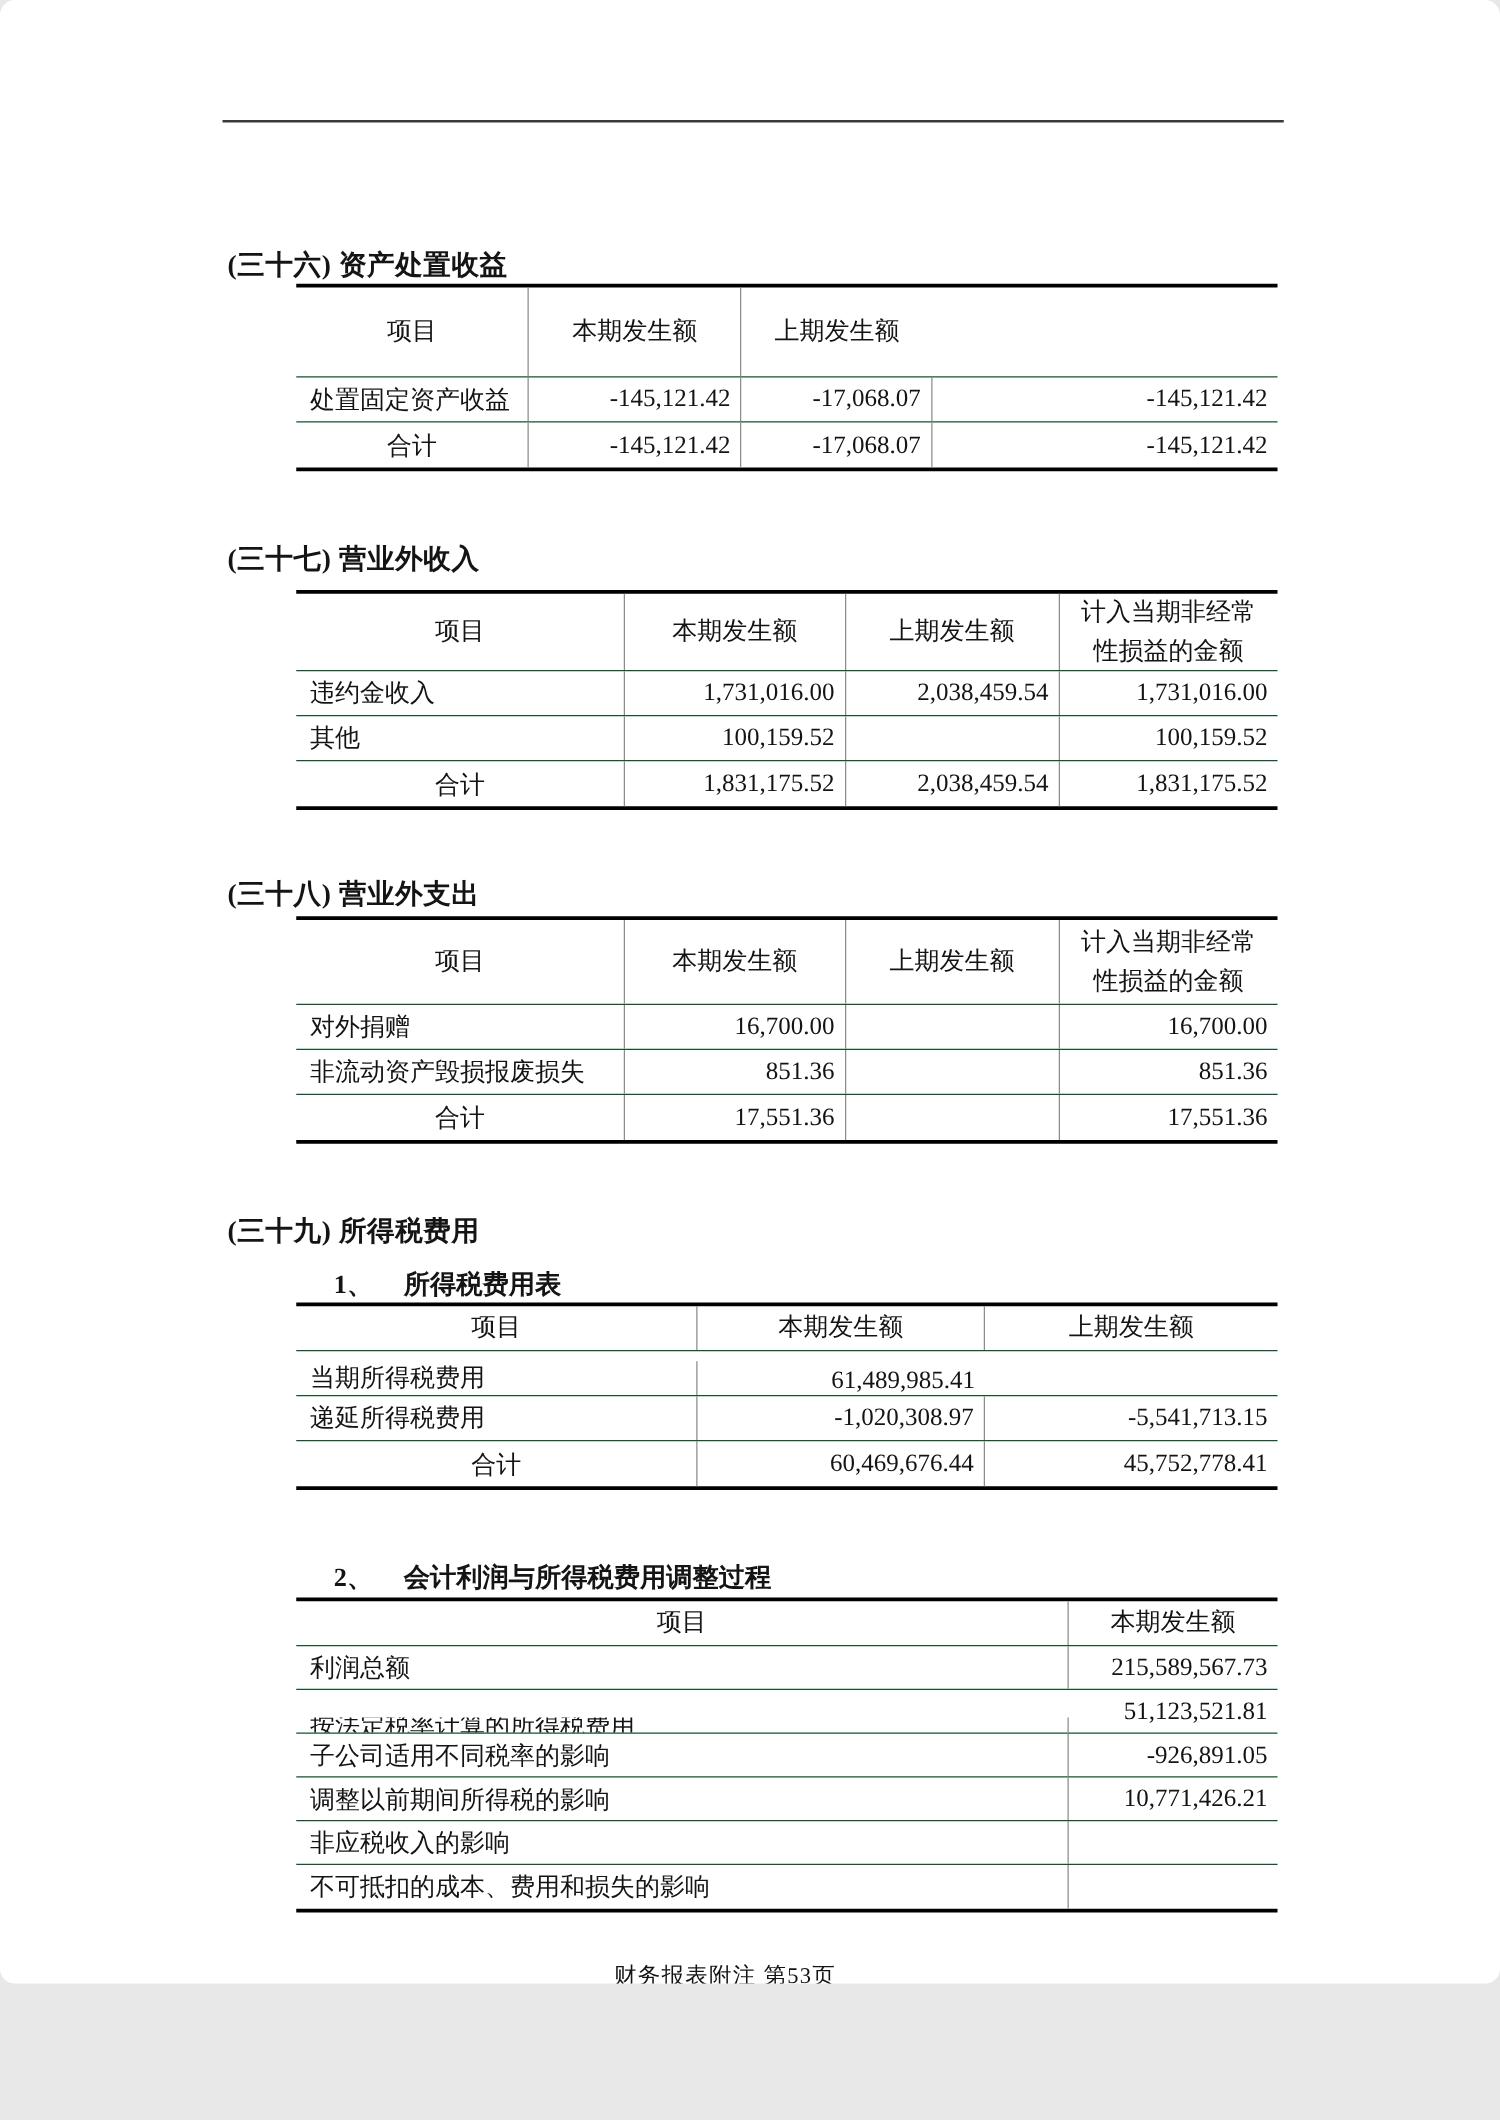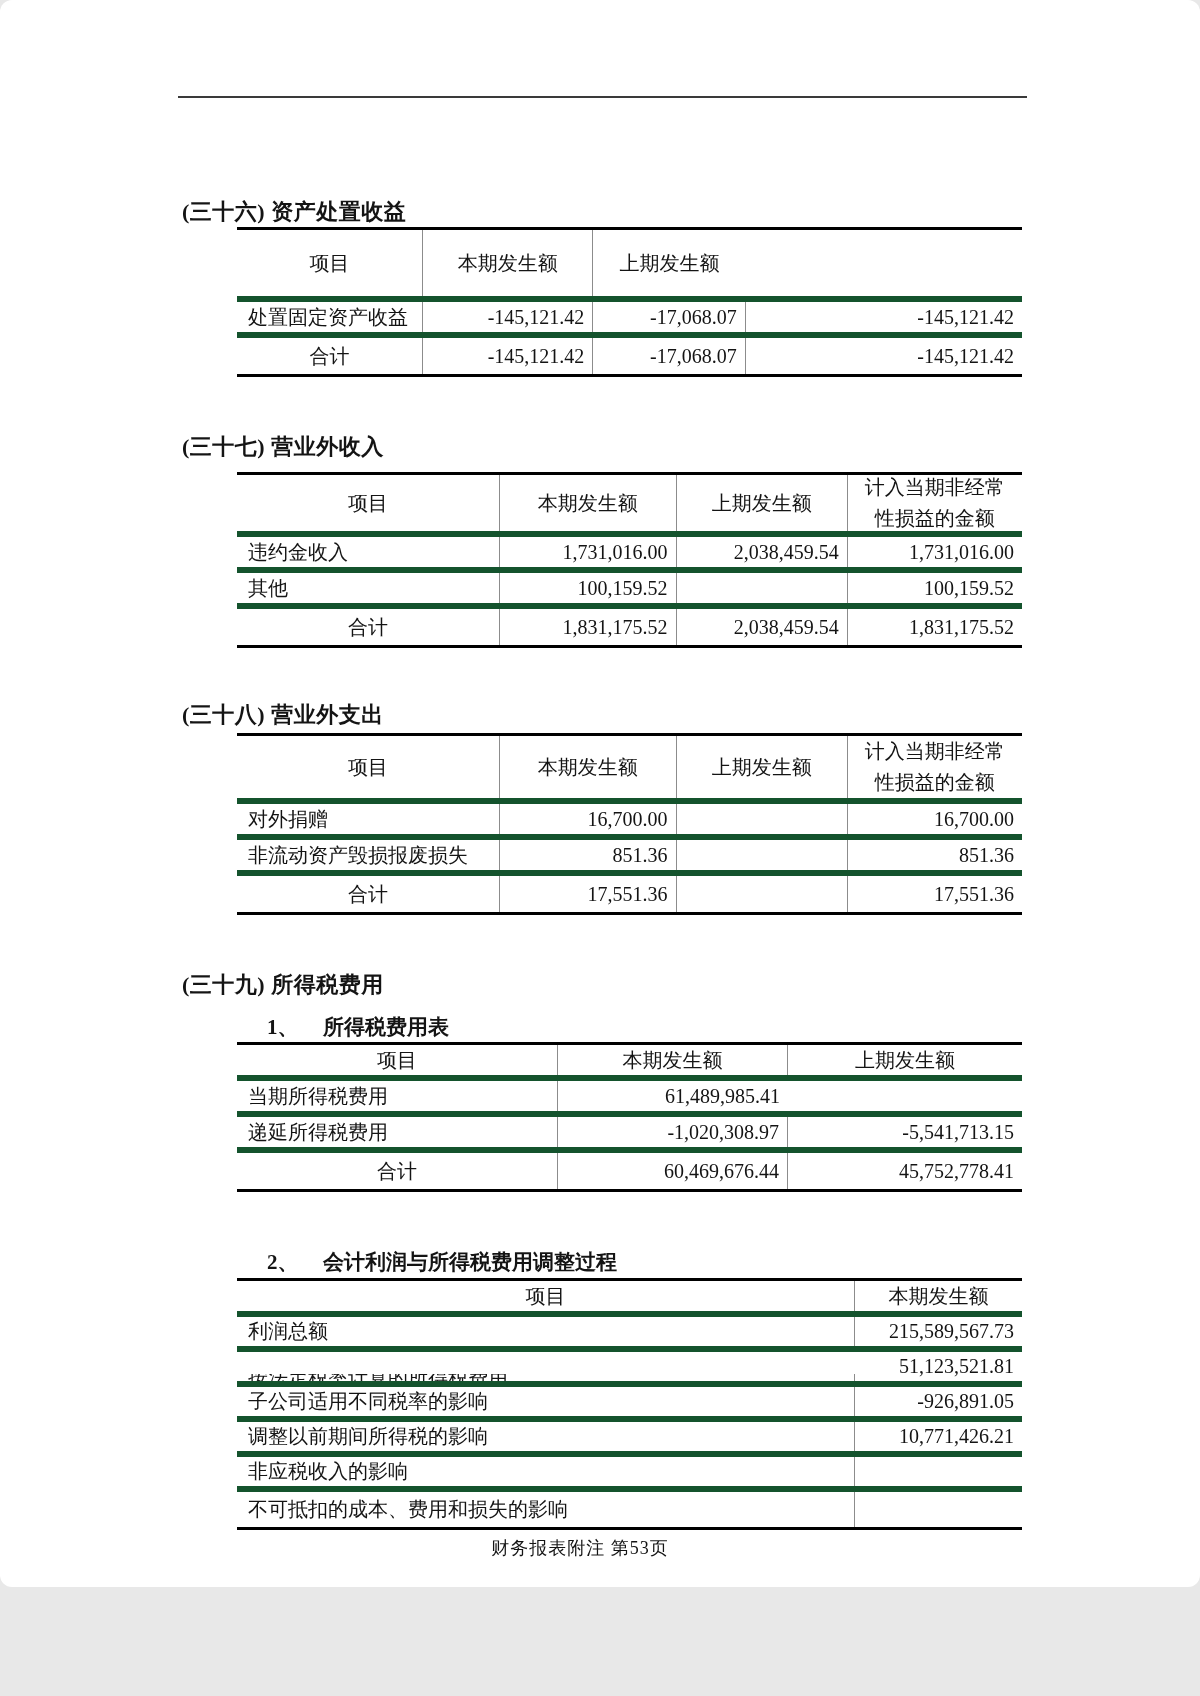--- a/index.html
+++ b/index.html
@@ -38,41 +38,41 @@
     border-top:3px solid #000;border-bottom:3px solid #000;
     box-sizing:border-box;
   }
   .pos-t1{top:227px}
   .pos-t2{top:472px}
   .pos-t3{top:733px}
   .pos-t4{top:1042px}
   .pos-t5{top:1278px}
   .row{
     display:flex;width:100%;
-    border-bottom:6px solid #14532d;
+    border-bottom:1px solid #14532d;
     box-sizing:border-box;
   }
   .row:last-child{border-bottom:none;}
   .cell{
     display:flex;align-items:center;
     box-sizing:border-box;
     border-right:1px solid #8c8c8c;
     font-size:20px;
     overflow:hidden;white-space:nowrap;
   }
   .cell:last-child{border-right:none;}
   .cell.hdr{
     justify-content:center;text-align:center;
     white-space:pre-line;line-height:31px;
   }
   .cell.left{justify-content:flex-start;padding-left:11px;}
   .cell.right{justify-content:flex-end;padding-right:8px;}
   .cell.center{justify-content:center;text-align:center;}
   .footer{
-    position:absolute;left:0;top:1536px;width:1160px;
+    position:absolute;left:0;top:1568px;width:1160px;
     text-align:center;font-size:18px;letter-spacing:1px;
   }
 </style>
 </head>
 <body>
 
 <div class="page">
 
   <div class="top-rule"></div>
 
@@ -159,21 +159,21 @@
 
   <div class="sub-title pos-sub1">
     <span class="sub-num">1、</span><span>所得税费用表</span>
   </div>
   <div class="tbl pos-t4">
       <div class="row" style="height: 36px;">
         <div class="cell hdr" style="width: 40.9%; line-height: 31px;">项目</div>
         <div class="cell hdr" style="width: 29.3%; line-height: 31px;">本期发生额</div>
         <div class="cell hdr" style="width: 29.8%; line-height: 31px;">上期发生额</div>
       </div>
-      <div class="row" style="height: 36px;">
+      <div class="row" style="height: 36px; align-items: flex-end;">
         <div class="cell left" style="width: 40.9%;">当期所得税费用</div>
         <div class="cell right" style="width: 29.3%;">61,489,985.41</div>
       </div>
       <div class="row" style="height: 36px;">
         <div class="cell left" style="width: 40.9%;">递延所得税费用</div>
         <div class="cell right" style="width: 29.3%;">-1,020,308.97</div>
         <div class="cell right" style="width: 29.8%;">-5,541,713.15</div>
       </div>
       <div class="row" style="height: 36px;">
         <div class="cell center" style="width: 40.9%;">合计</div>

